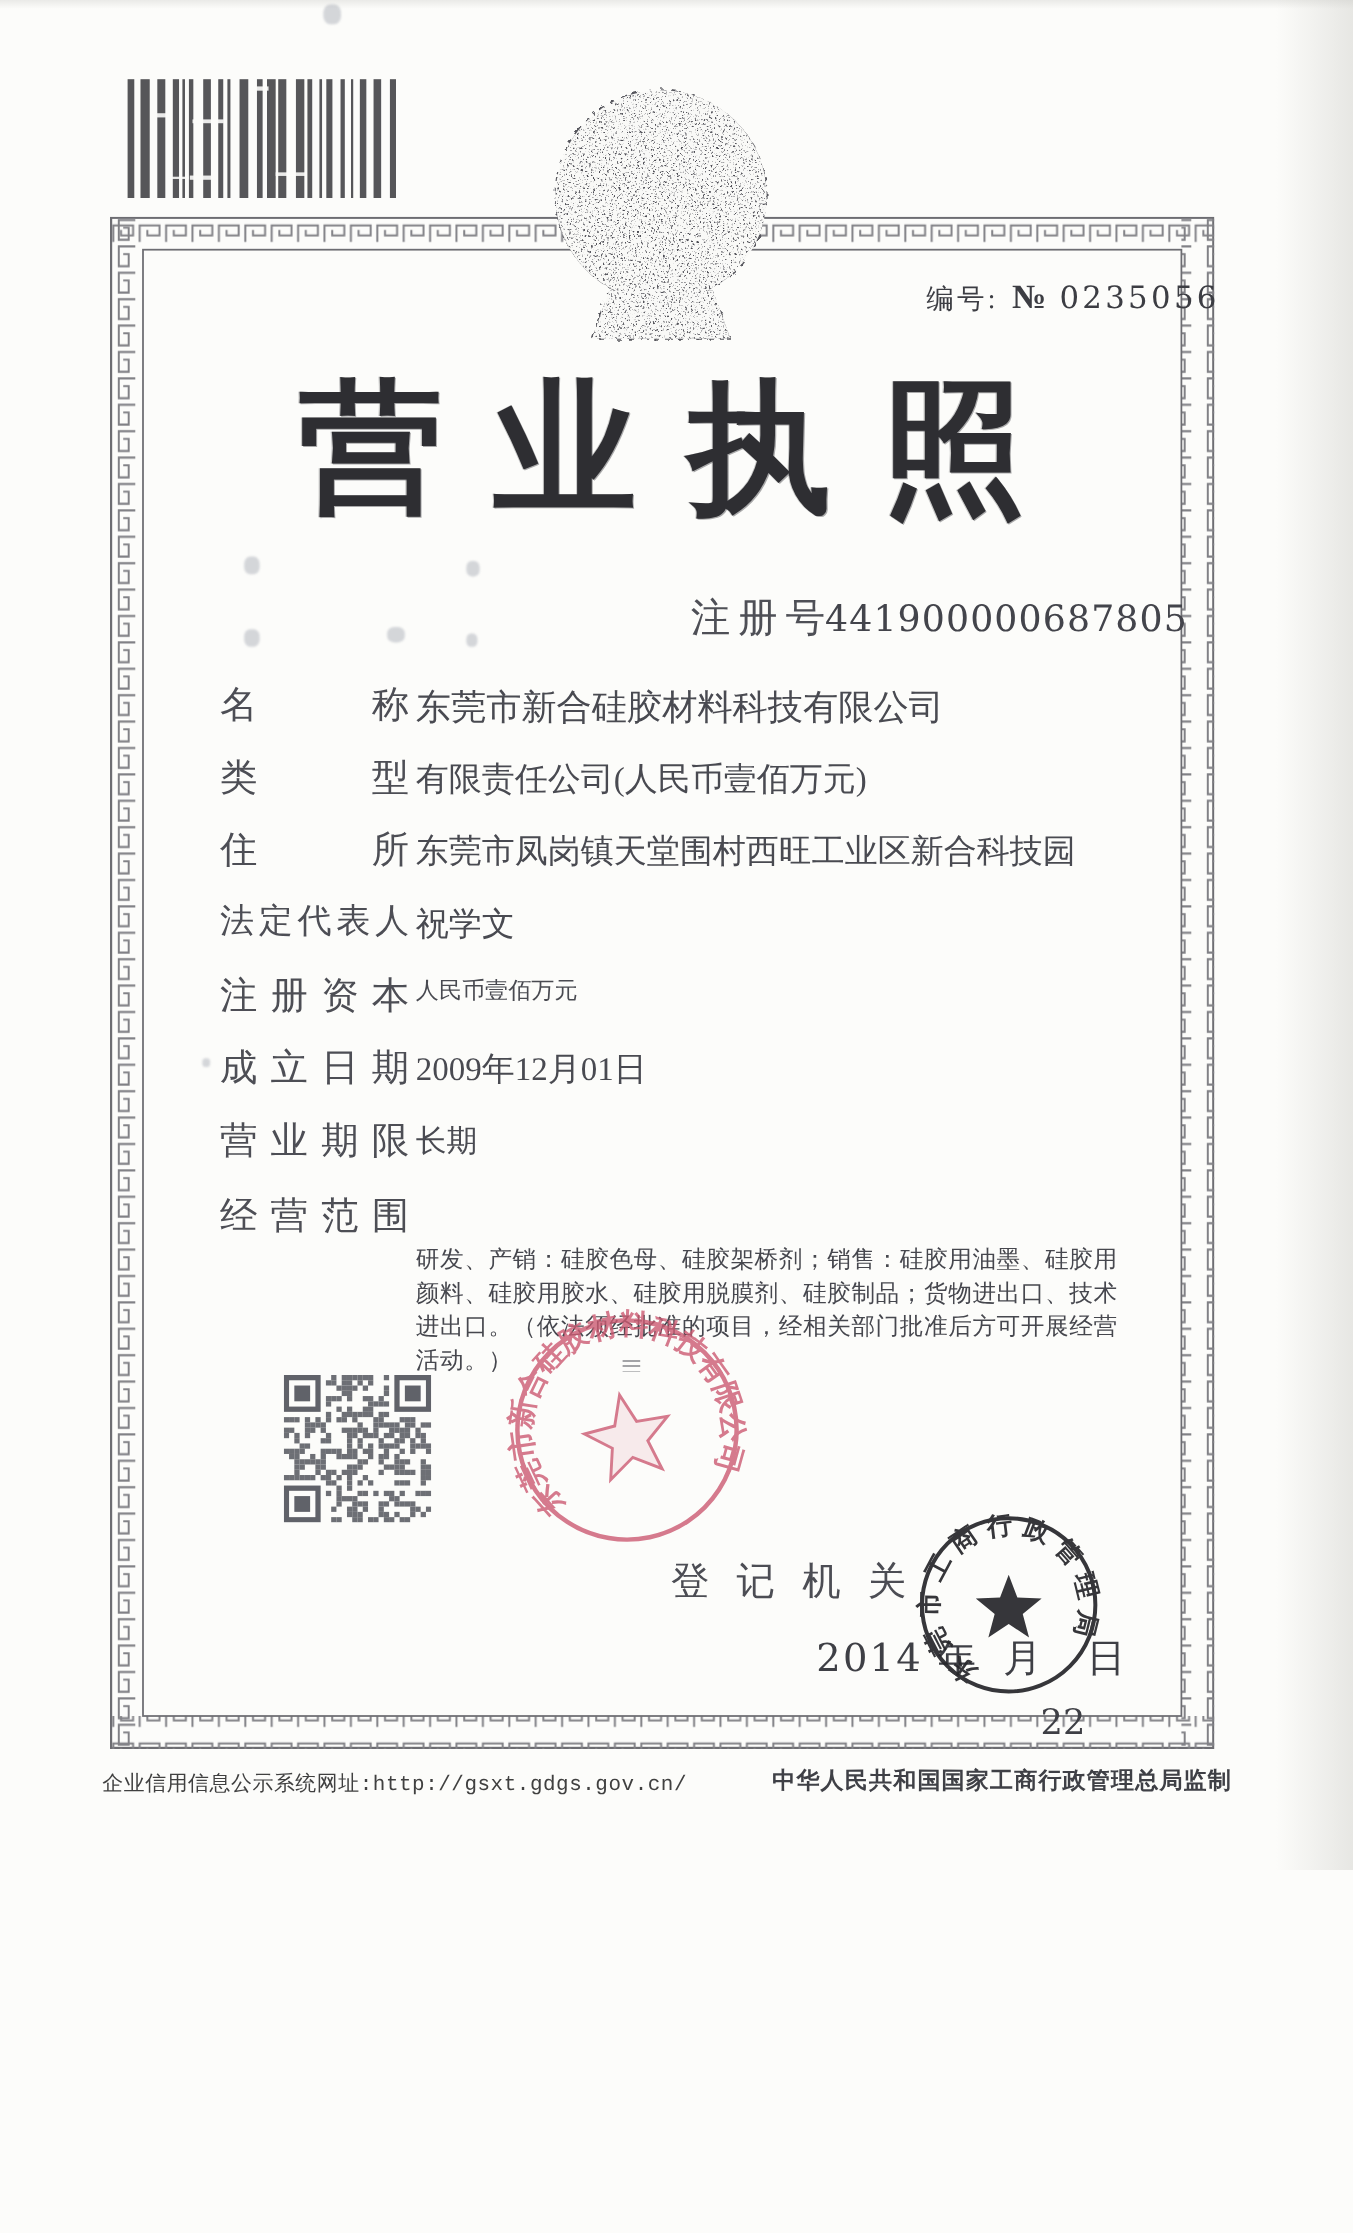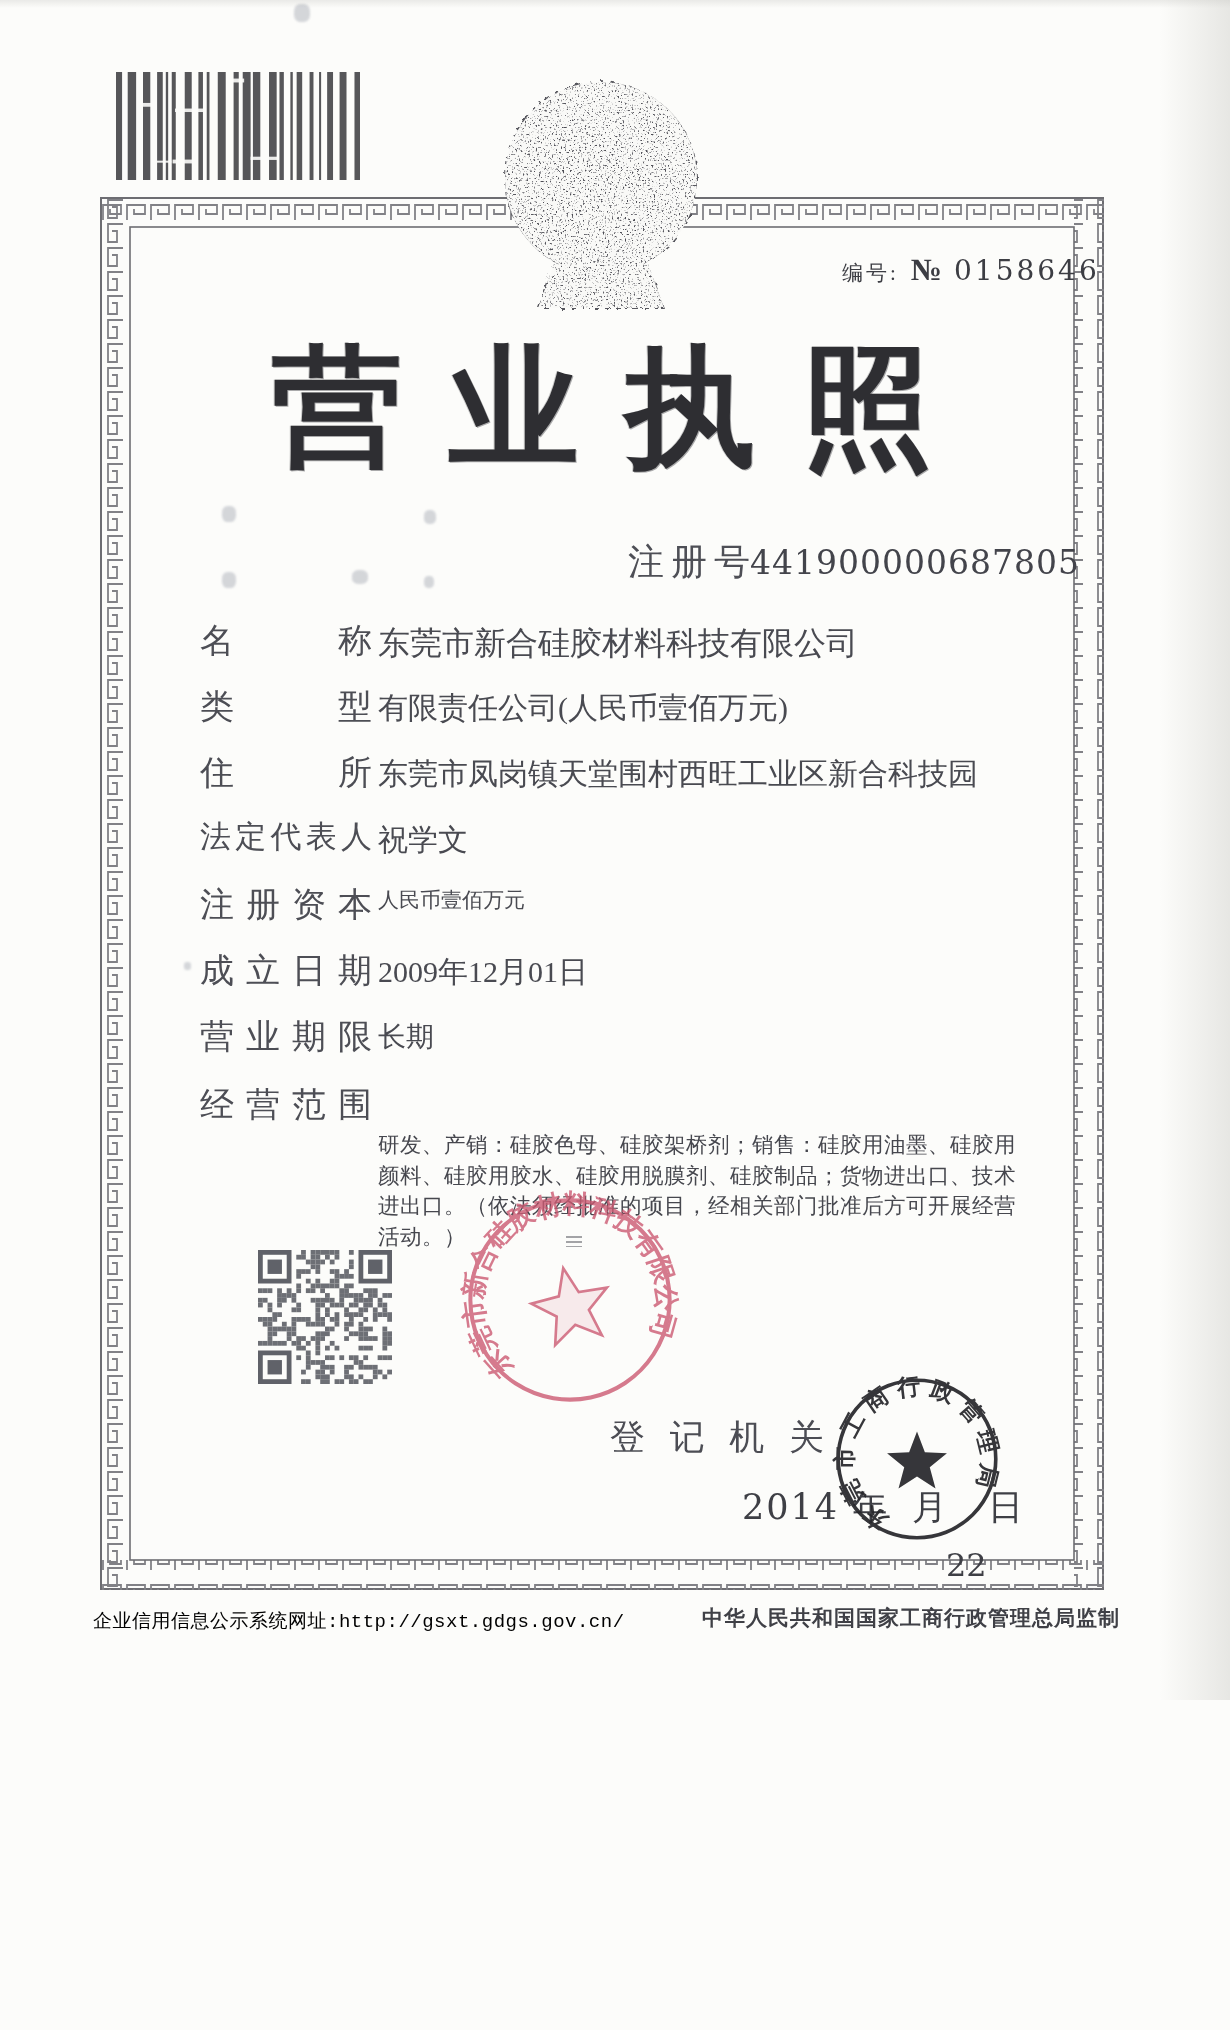--- a/index.html
+++ b/index.html
@@ -18,21 +18,21 @@
   .barcode{position:absolute;left:114px;top:66px;width:246px;height:120px;opacity:.88;}
 
   
   .emblem{position:absolute;left:494px;top:76px;width:214px;height:238px;z-index:3;}
 
   
   .frame{position:absolute;left:100px;top:197px;width:1004px;height:1393px;z-index:1;opacity:.85;}
 
   
   .serial{position:absolute;left:842px;top:252px;z-index:2;display:flex;align-items:baseline;gap:12px;color:#3c3d43;}
-  .serial .pre{font-size:21px;letter-spacing:3px;}
+  .serial .pre{font-size:25px;letter-spacing:3px;}
   .serial .no-mark{font-size:31px;font-weight:bold;font-family:"Liberation Serif",serif;}
   .serial .num{font-size:28px;letter-spacing:3px;font-family:"DejaVu Serif",serif;}
 
   
   .title{position:absolute;left:272px;top:336px;width:660px;z-index:2;
     display:flex;justify-content:space-between;
     font-family:"Liberation Sans","DejaVu Sans",sans-serif;
     font-weight:900;font-size:130px;line-height:1.1;color:#2e2e32;
     text-shadow:1px 1px 0 rgba(46,46,50,.4), -1px 0 0 rgba(46,46,50,.25);}
 
@@ -66,21 +66,21 @@
   .black-seal{position:absolute;left:816px;top:1358px;width:202px;height:202px;z-index:5;opacity:.92;}
 
   
   .date-part{position:absolute;z-index:3;font-size:35px;color:#3e3f45;font-family:"DejaVu Serif",serif;}
   .dp-year{left:742px;top:1484px;letter-spacing:2px;}
   .dp-month{left:912px;top:1484px;}
   .dp-day{left:946px;top:1546px;font-size:32px;}
   .dp-dayunit{left:988px;top:1484px;}
 
   
-  .footer-left{position:absolute;left:93px;top:1608px;font-size:19px;letter-spacing:.5px;color:#000000;
+  .footer-left{position:absolute;left:93px;top:1608px;font-size:19px;letter-spacing:.5px;color:#404040;
     font-family:"Liberation Mono","DejaVu Sans Mono",monospace;}
   .footer-right{position:absolute;left:702px;top:1604px;font-size:21px;letter-spacing:1px;color:#3f4046;
     font-weight:bold;font-family:"Liberation Sans","DejaVu Sans",sans-serif;}
 
   
   .smudge{position:absolute;border-radius:40%;background:rgba(120,126,142,.30);filter:blur(1px);z-index:2;}
   .smudge.lines{border-radius:0;background:repeating-linear-gradient(to bottom,#5a5b62 0 2px,transparent 2px 5px);
     filter:none;opacity:.55;}
 </style>
 </head>
@@ -159,21 +159,21 @@
     <rect x="0" y="0" width="1004" height="30" fill="url(#meanderH)"></rect>
     <rect x="0" y="1363" width="1004" height="30" fill="url(#meanderH)"></rect>
     <rect x="0" y="0" width="30" height="1393" fill="url(#meanderV)"></rect>
     <rect x="974" y="0" width="30" height="1393" fill="url(#meanderV)"></rect>
     <rect x="30" y="30" width="944" height="1333" fill="none" stroke="#55555b" stroke-width="1.6"></rect>
   </svg>
 
   <div class="serial">
     <span class="pre">编号:</span>
     <span class="no-mark">№</span>
-    <span class="num">0158646</span>
+    <span class="num">0235056</span>
   </div>
 
   <div class="title">
       <span>营</span>
       <span>业</span>
       <span>执</span>
       <span>照</span>
     </div>
 
   <div class="reg-row">

